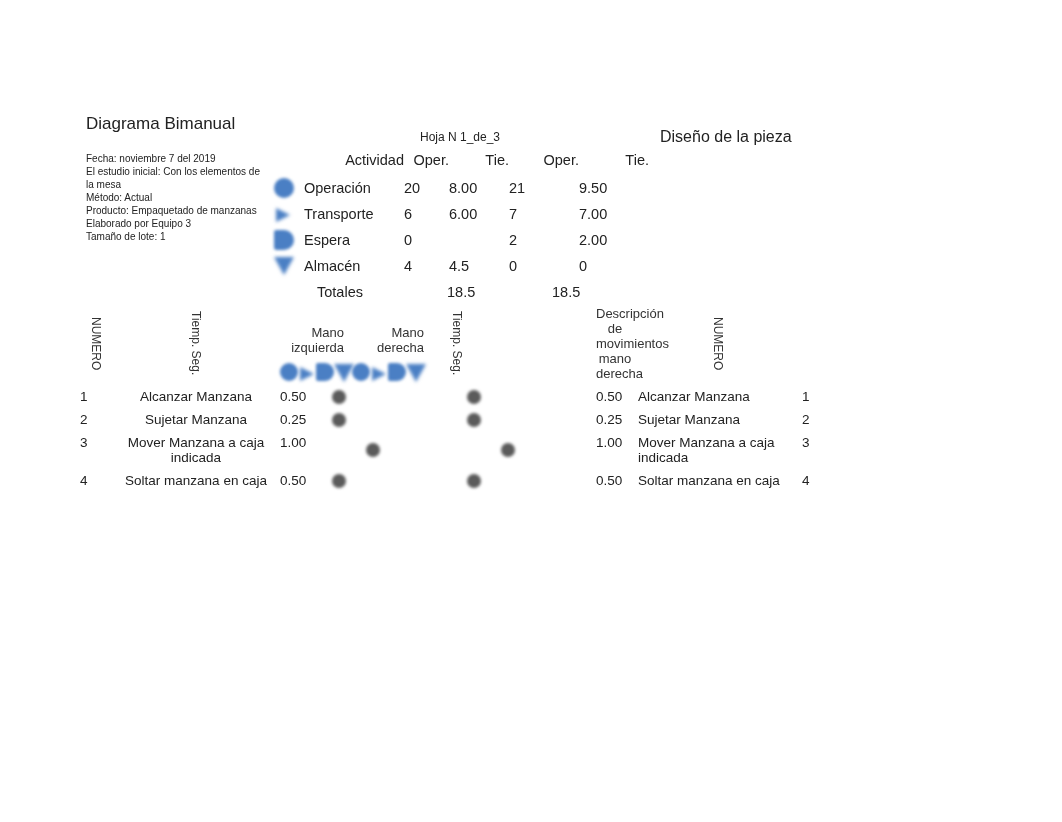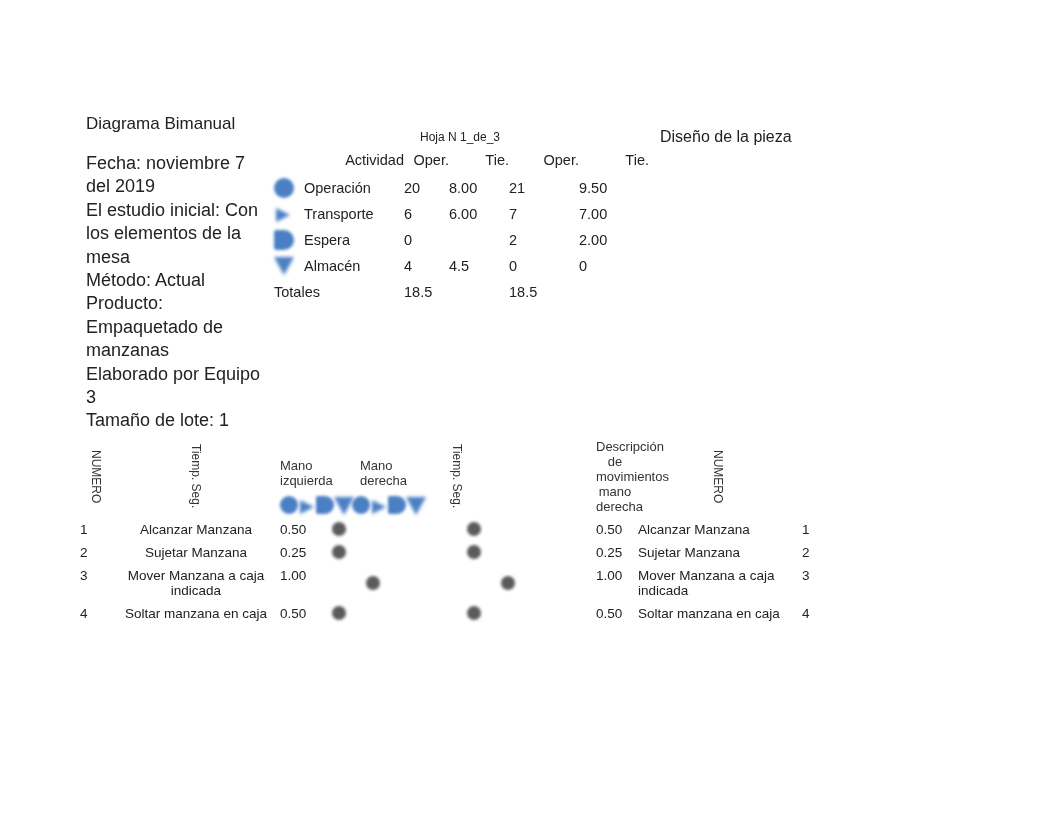--- a/index.html
+++ b/index.html
@@ -46,21 +46,21 @@
     padding-top: 18px;
     padding-left: 10px;
   }
   .midwrap {
     display: grid;
     grid-template-columns: 190px 570px;
     align-items: start;
   }
   .infoblock {
     line-height: 1.3;
-    font-size: 18px;
+    font-size: 10px;
     padding: 0 6px;
   }
   .symwrap {
     padding: 0 0 0 4px;
   }
   .symheader {
     display: grid;
     grid-template-columns: 130px 120px 70px 100px 70px;
     font-size: 14.5px;
     margin-bottom: 14px;
@@ -112,20 +112,21 @@
     border-right:10px solid transparent;
     border-top:18px solid #4a7fc4;
     left:0; top:1px;
     filter: blur(1px);
   }
   .totrow {
     display: grid;
     grid-template-columns: 130px 45px 60px 70px 70px;
     font-size: 14.5px;
     margin-top: 8px;
+    margin-left: 43px;
   }
 
   
   .detail {
     margin-top: 6px;
   }
   .dhead {
     display: grid;
     grid-template-columns: 32px 160px 38px 270px 38px 160px 32px;
     align-items: end;
@@ -141,21 +142,21 @@
     justify-self: center;
     max-height: 80px;
   }
   .handsplit {
     display: grid;
     grid-template-rows: auto auto;
   }
   .handlabels {
     display: grid;
     grid-template-columns: 1fr 1fr;
-    text-align: left;
+    text-align: right;
     font-size: 13px;
     margin-bottom: 8px;
     gap: 16px;
   }
   .symrow8 {
     display: grid;
     grid-template-columns: repeat(8, 1fr);
     justify-items: center;
   }
   .symrow8 .sym { width:18px; height:18px; filter: blur(1.8px); }

